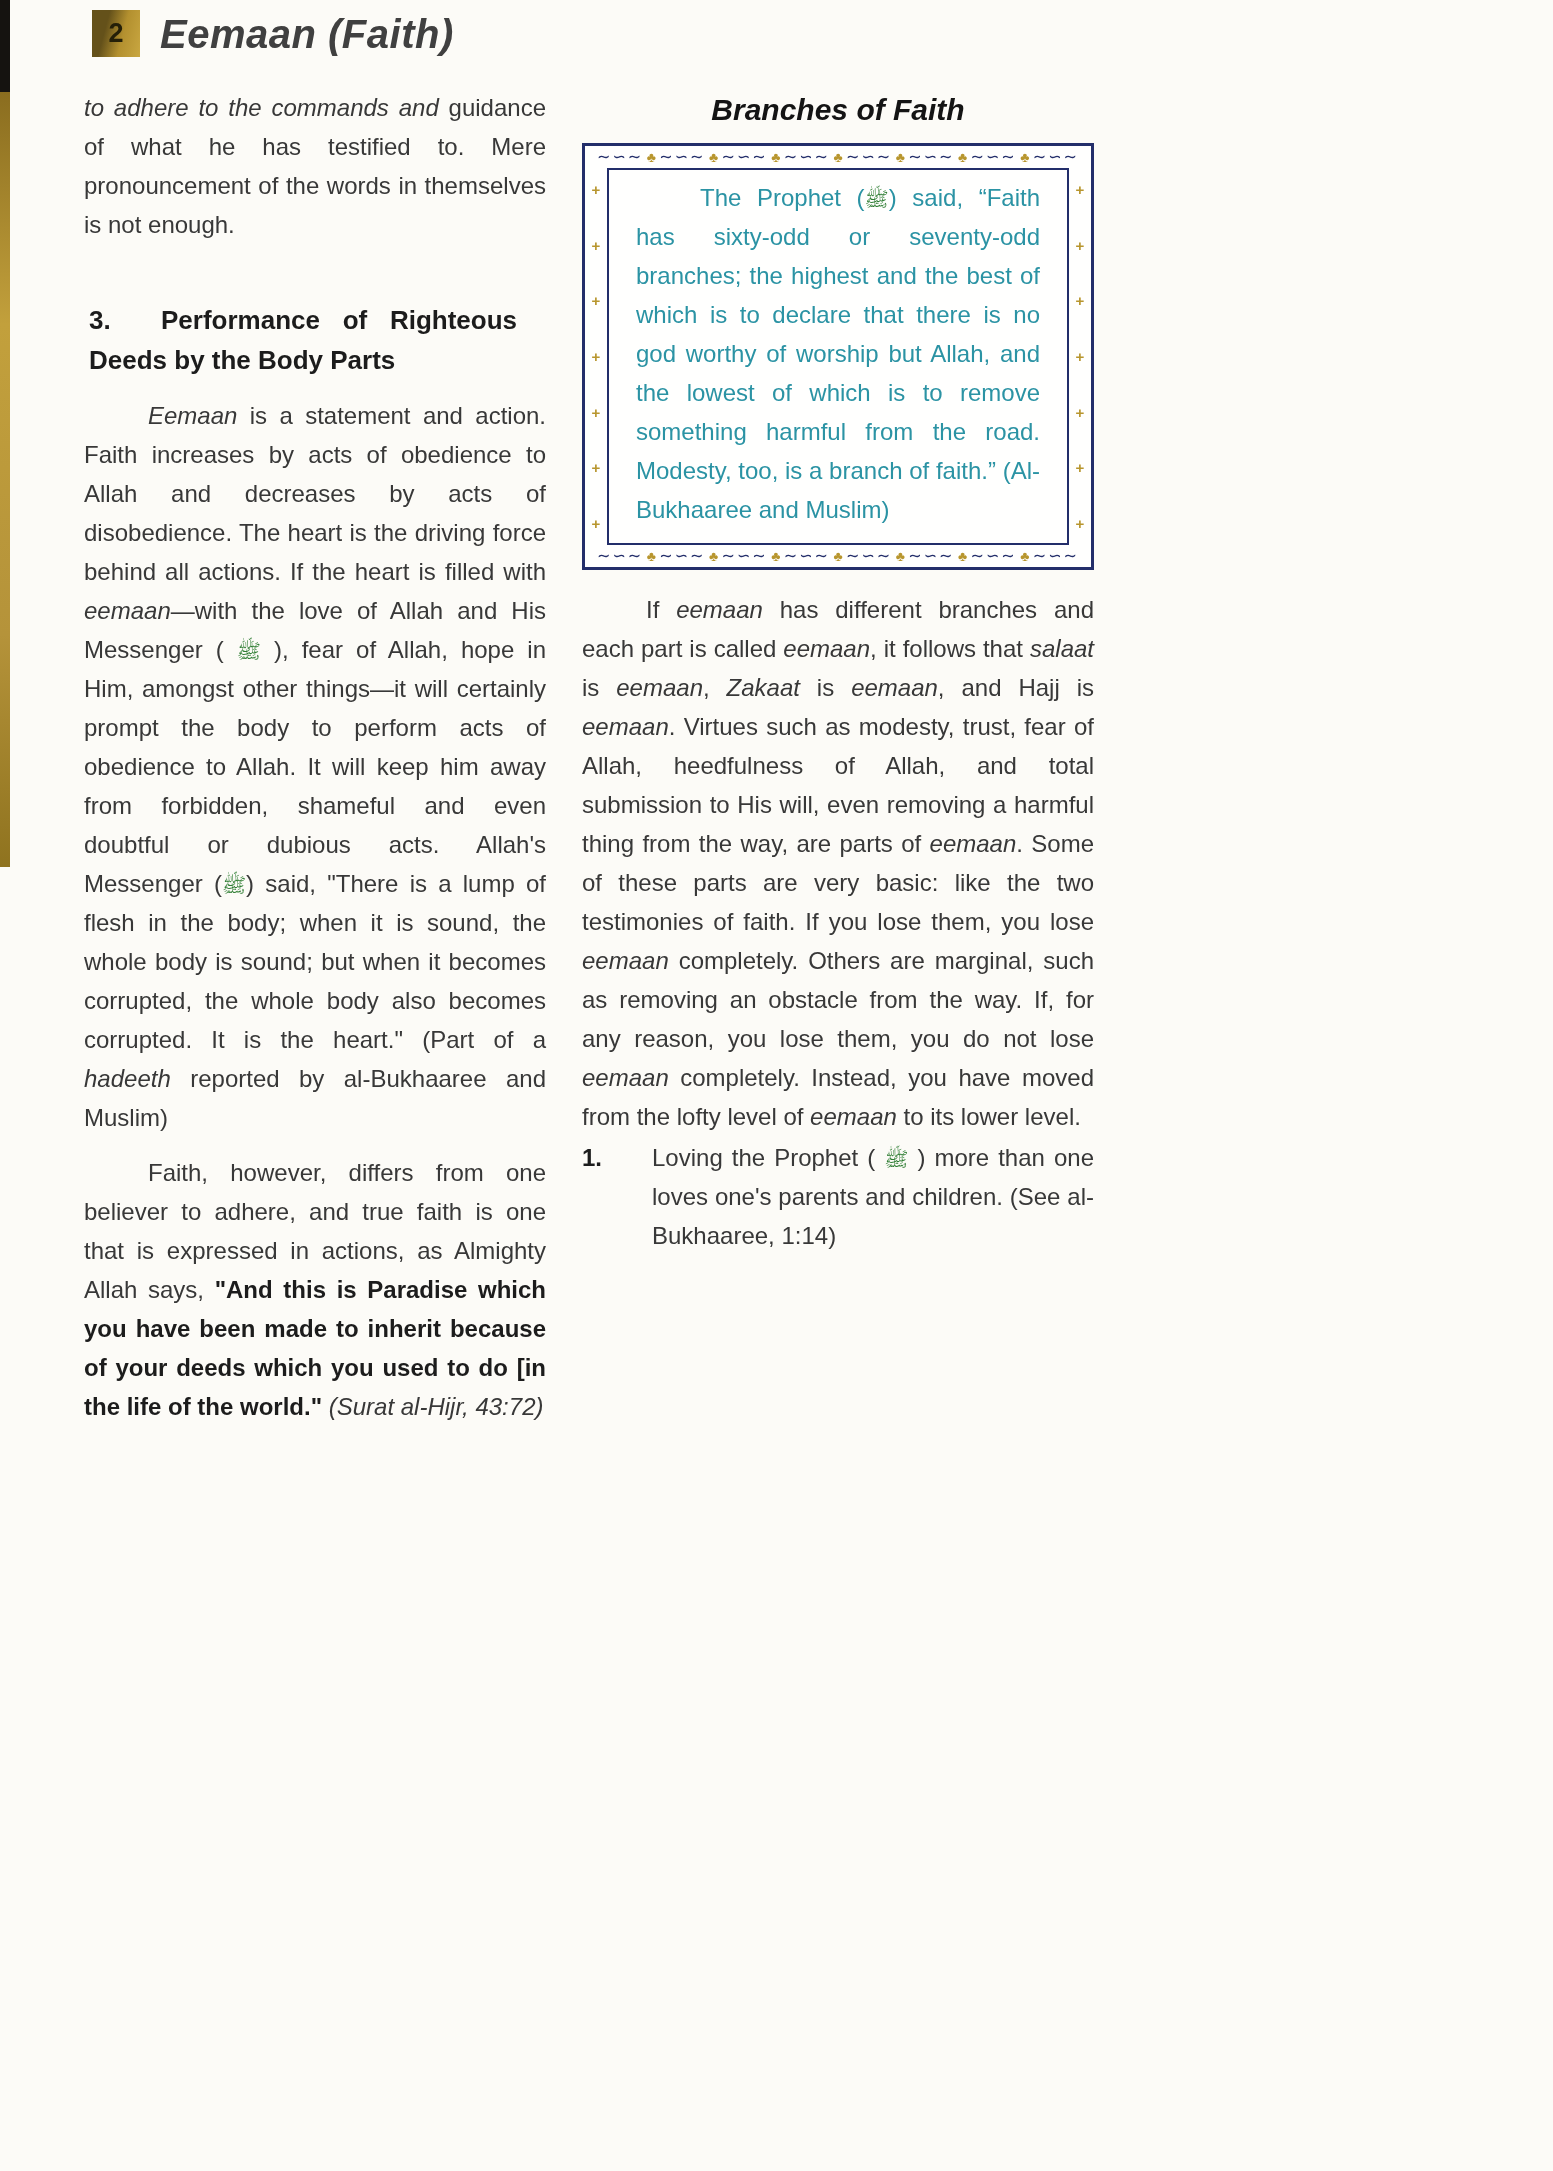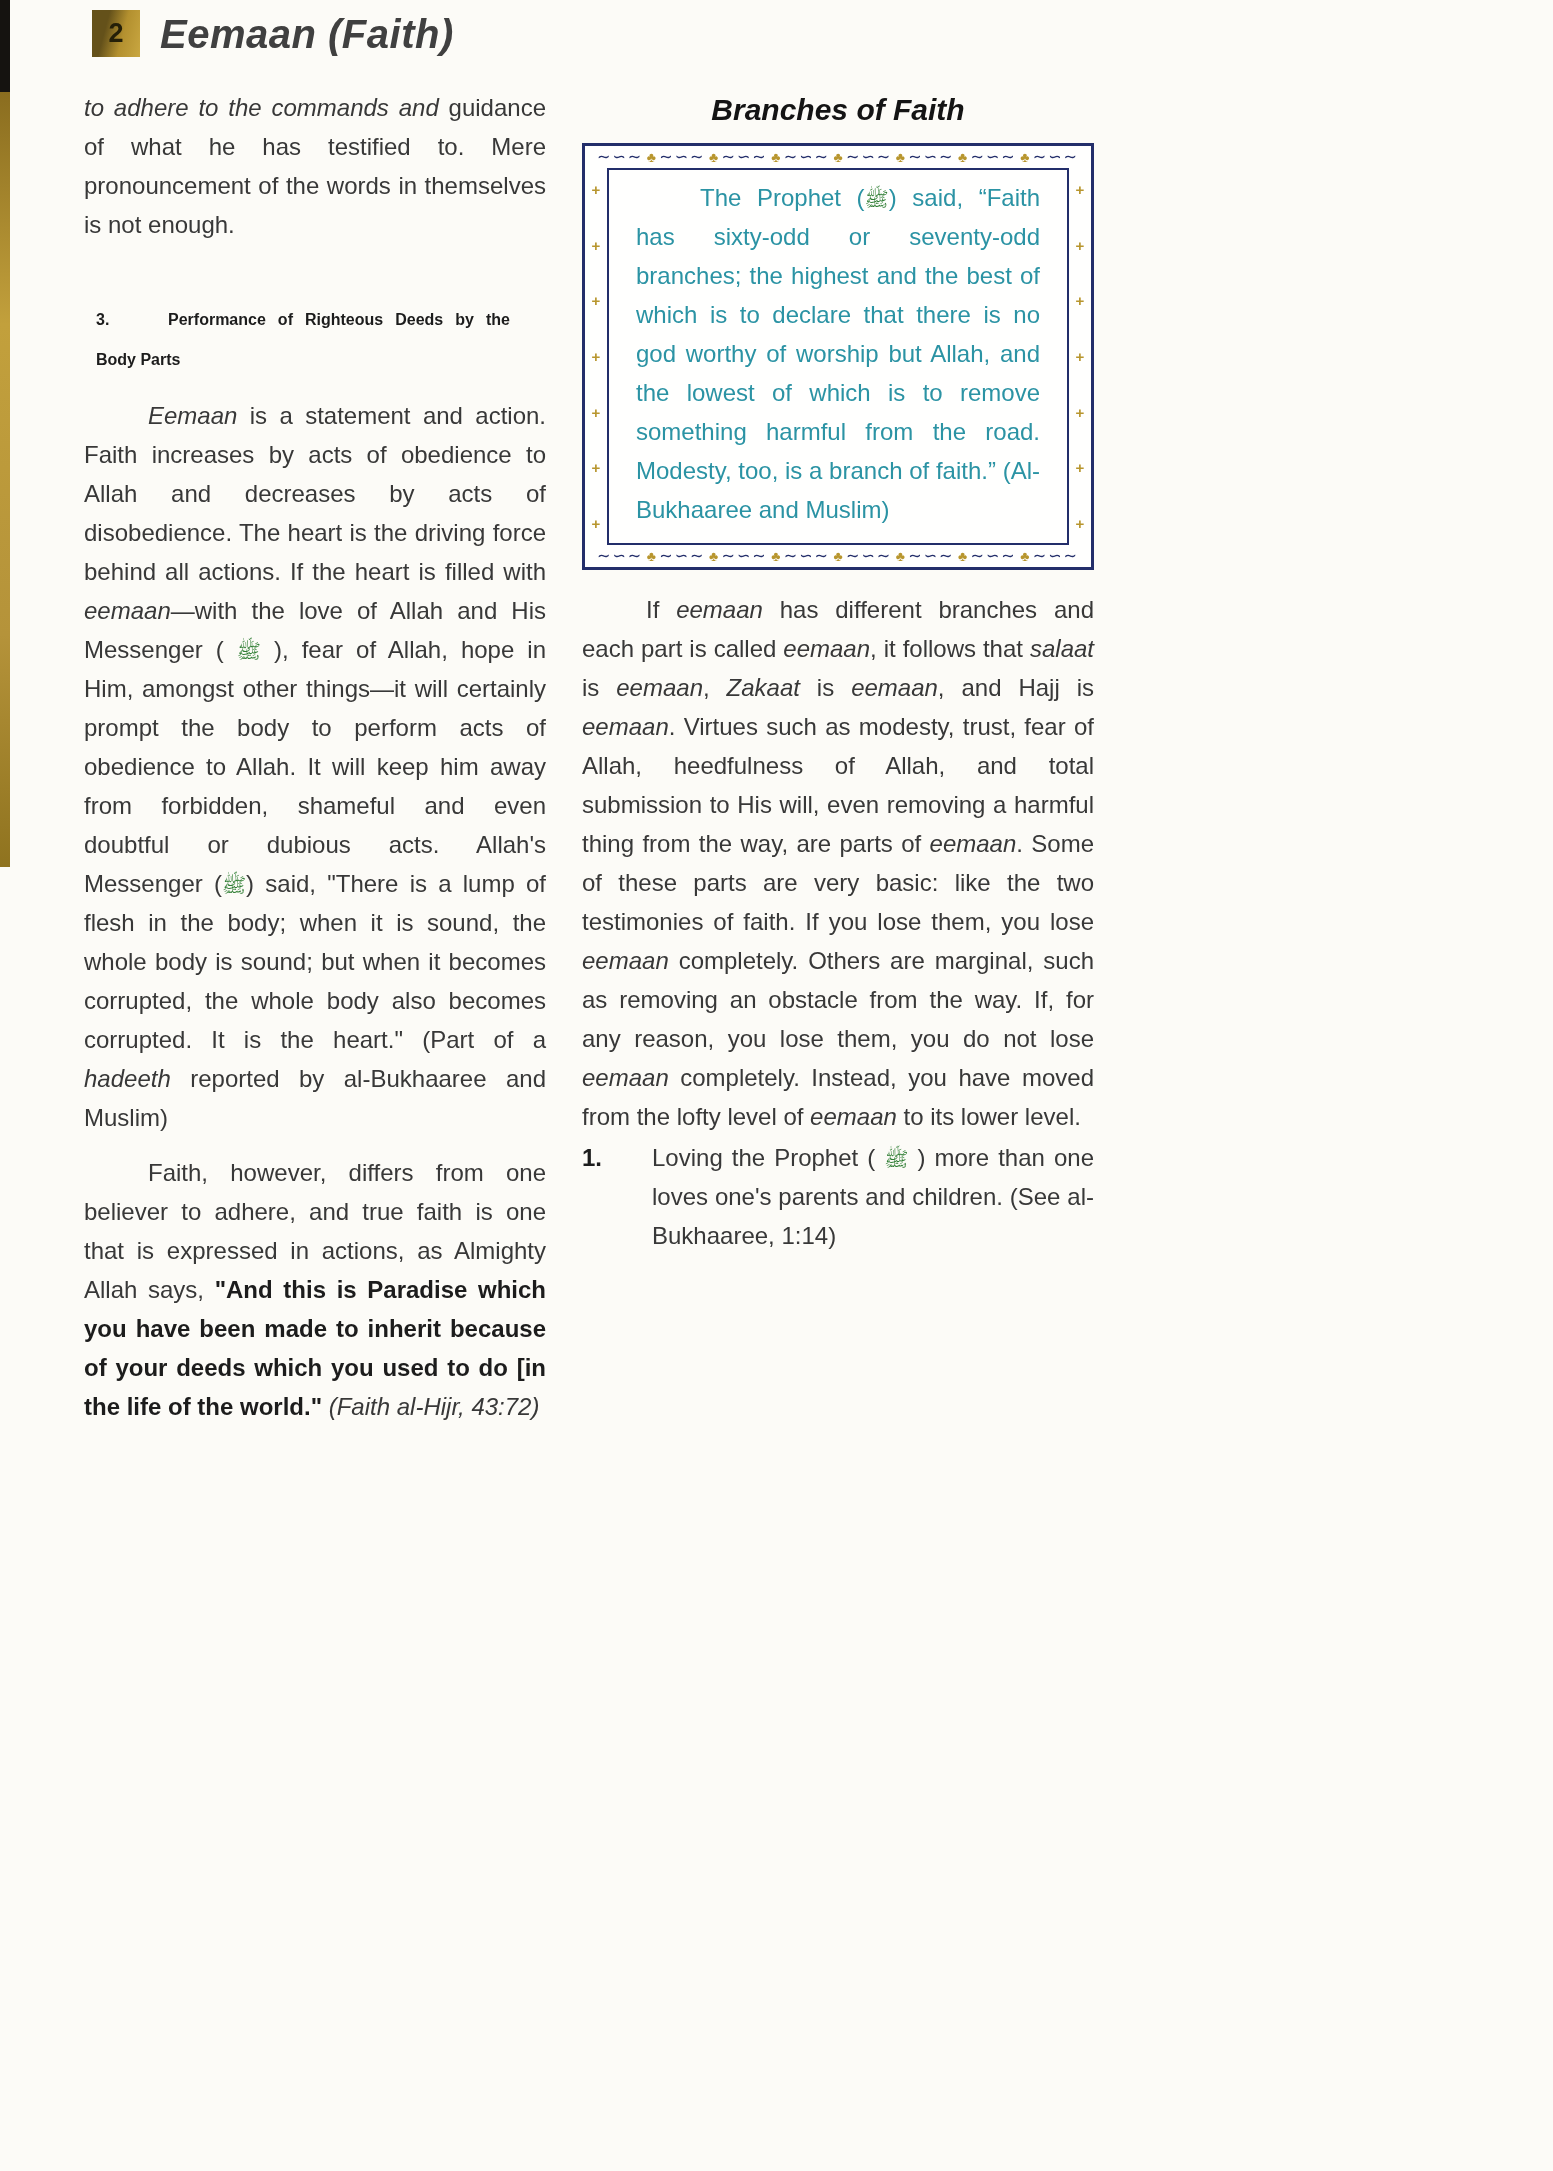--- a/index.html
+++ b/index.html
@@ -30,21 +30,21 @@
     font-size:40px;font-weight:bold;font-style:italic;
     color:#404040;letter-spacing:.5px;line-height:1;
   }
   
   .content{position:absolute;top:88px;left:84px;display:flex;gap:36px;}
   .col-left{width:462px;}
   .col-right{width:512px;}
   p{margin:0;font-size:24px;line-height:39px;text-align:justify;}
   .gap-after{margin-bottom:56px;}
   .indent{text-indent:64px;margin-top:16px;}
-  h2{margin:12px;padding-right:24px;font-size:16px;line-height:40px;
+  h2{margin:5px;padding-right:24px;font-size:26px;line-height:40px;
      text-align:justify;color:#1c1c1c;font-weight:bold;}
   .h-num{display:inline-block;min-width:72px;}
   
   .box-heading{font-size:30px;font-weight:bold;font-style:italic;
     text-align:center;color:#141414;margin:2px 0 14px;line-height:1.3;}
   .quote-box{border:3px solid #232e6a;background:#fffffe;position:relative;
     padding:0 4px;margin-bottom:20px;}
   .orn-row{display:flex;justify-content:space-between;align-items:center;
     padding:3px 8px;font-size:16px;line-height:1;white-space:nowrap;overflow:hidden;}
   .orn-row .swirl{color:#232e6a;letter-spacing:2px;}
@@ -79,21 +79,21 @@
   </div>
 
   <div class="content">
 
     <div class="col-left">
       <p class="gap-after"><span class="s-i">to adhere to the commands and </span><span>guidance of what he has testified to. Mere pronouncement of the words in themselves is not enough.</span></p>
 
       <h2><span class="h-num">3.</span><span>Performance of Righteous Deeds by the Body Parts</span></h2>
 
       <p class="indent"><span class="s-i">Eemaan</span><span> is a statement and action. Faith increases by acts of obedience to Allah and decreases by acts of disobedience. The heart is the driving force behind all actions. If the heart is filled with </span><span class="s-i">eemaan</span><span>—with the love of Allah and His Messenger ( </span><span class="s-sym">ﷺ</span><span> ), fear of Allah, hope in Him, amongst other things—it will certainly prompt the body to perform acts of obedience to Allah. It will keep him away from forbidden, shameful and even doubtful or dubious acts. Allah's Messenger (</span><span class="s-sym">ﷺ</span><span>) said, "There is a lump of flesh in the body; when it is sound, the whole body is sound; but when it becomes corrupted, the whole body also becomes corrupted. It is the heart." (Part of a </span><span class="s-i">hadeeth</span><span> reported by al-Bukhaaree and Muslim)</span></p>
-      <p class="indent"><span>Faith, however, differs from one believer to adhere, and true faith is one that is expressed in actions, as Almighty Allah says, </span><span class="s-b">"And this is Paradise which you have been made to inherit because of your deeds which you used to do [in the life of the world." </span><span class="s-i">(Faith al-Hijr, 43:72)</span></p>
+      <p class="indent"><span>Faith, however, differs from one believer to adhere, and true faith is one that is expressed in actions, as Almighty Allah says, </span><span class="s-b">"And this is Paradise which you have been made to inherit because of your deeds which you used to do [in the life of the world." </span><span class="s-i">(Surat al-Hijr, 43:72)</span></p>
     </div>
 
     <div class="col-right">
       <div class="box-heading">Branches of Faith</div>
 
       <div class="quote-box">
         <div class="orn-row">
             <span class="swirl">∼∽∼</span>
             <span class="fleur">♣</span>
             <span class="swirl">∼∽∼</span>

